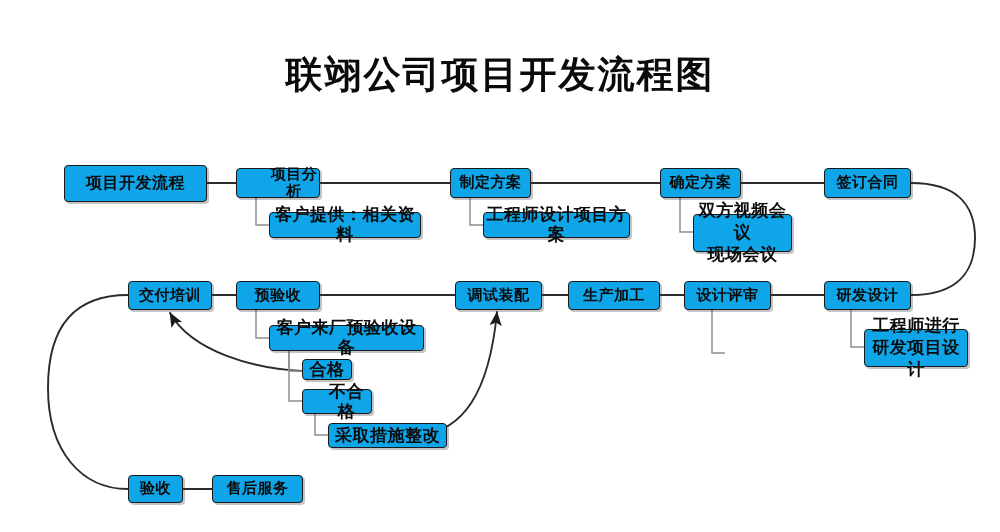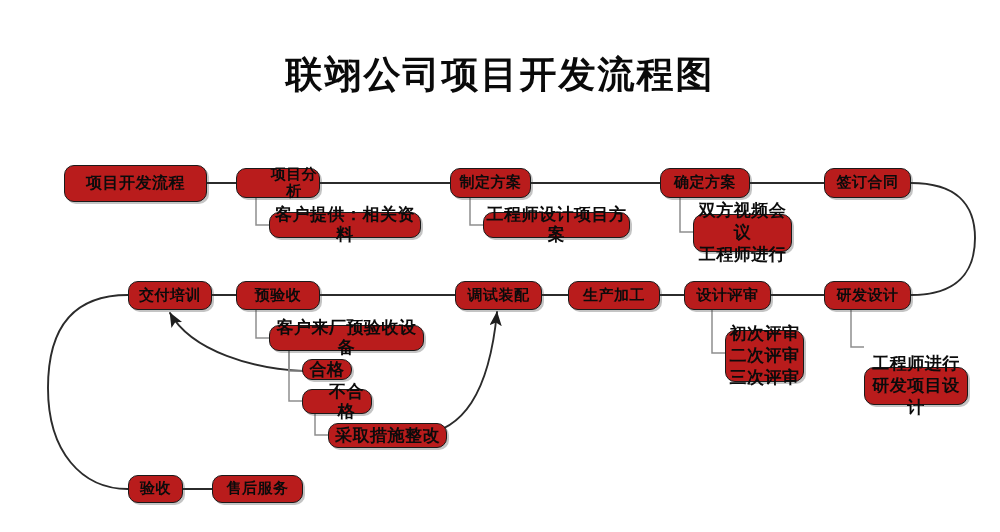--- a/index.html
+++ b/index.html
@@ -9,23 +9,23 @@
     -webkit-font-smoothing:antialiased;
   }
   #stage{position:absolute;left:0;top:0;width:1000px;height:532px;}
 
   
   #wires{position:absolute;left:0;top:0;width:1000px;height:532px;}
 
   .node{
     position:absolute;
     box-sizing:border-box;
-    background:#b91c1c;
+    background:#0ea5e9;
     border:1.6px solid #1a1a1a;
-    border-radius:10px;
+    border-radius:4px;
     color:#0b0b0b;
     font-weight:700;
     display:flex;
     align-items:center;
     justify-content:center;
     text-align:center;
     line-height:1.15;
     letter-spacing:0.5px;
     box-shadow:2px 2px 0 rgba(60,60,60,.30);
     white-space:pre-line;
@@ -98,43 +98,40 @@
   </svg>
 
   <div class="node root" style="left:64px;top:165px;width:143px;height:37px;">项目开发流程</div>
 
   <div class="node main" style="left:236px;top:168px;width:84px;height:30px;padding-left:32px;">项目分析</div>
   <div class="node sub" style="left:269px;top:212px;width:152px;height:26px;">客户提供：相关资料</div>
 
   <div class="node main" style="left:450px;top:168px;width:81px;height:30px;">制定方案</div>
   <div class="node sub" style="left:483px;top:212px;width:147px;height:26px;">工程师设计项目方案</div>
 
-  <div class="node main" style="left:660px;top:168px;width:90px;height:30px;">确定方案</div>
+  <div class="node main" style="left:660px;top:168px;width:81px;height:30px;">确定方案</div>
   <div class="node sub multi" style="left:693px;top:214px;width:99px;height:38px;">双方视频会议
-工程师进行</div>
+现场会议</div>
 
   <div class="node main" style="left:824px;top:168px;width:87px;height:30px;">签订合同</div>
 
   <div class="node main" style="left:128px;top:281px;width:84px;height:29px;">交付培训</div>
 
   <div class="node main" style="left:236px;top:281px;width:84px;height:29px;">预验收</div>
   <div class="node sub" style="left:269px;top:325px;width:155px;height:26px;">客户来厂预验收设备</div>
   <div class="node sub" style="left:302px;top:359px;width:50px;height:21px;">合格</div>
   <div class="node sub" style="left:302px;top:389px;width:70px;height:25px;padding-left:19px;">不合格</div>
   <div class="node sub" style="left:328px;top:423px;width:119px;height:25px;">采取措施整改</div>
 
   <div class="node main" style="left:455px;top:281px;width:87px;height:29px;">调试装配</div>
 
   <div class="node main" style="left:568px;top:281px;width:92px;height:29px;">生产加工</div>
 
   <div class="node main" style="left:684px;top:281px;width:87px;height:29px;">设计评审</div>
-  <div class="node sub multi" style="left:725px;top:330px;width:79px;height:52px;">初次评审
-二次评审
-三次评审</div>
 
   <div class="node main" style="left:824px;top:281px;width:87px;height:29px;">研发设计</div>
-  <div class="node sub multi" style="left:864px;top:329px;width:104px;height:38px;margin-top:38px;">工程师进行
+  <div class="node sub multi" style="left:864px;top:329px;width:104px;height:38px;">工程师进行
 研发项目设计</div>
 
   <div class="node main" style="left:128px;top:475px;width:55px;height:28px;">验收</div>
   <div class="node main" style="left:212px;top:475px;width:91px;height:28px;">售后服务</div>
 
 </div>
 
 </body></html>

